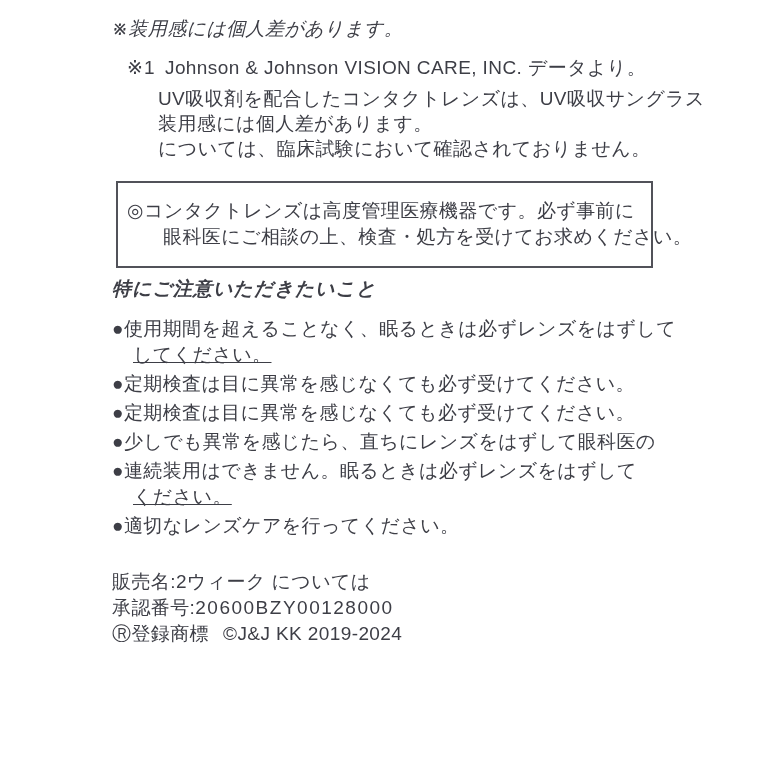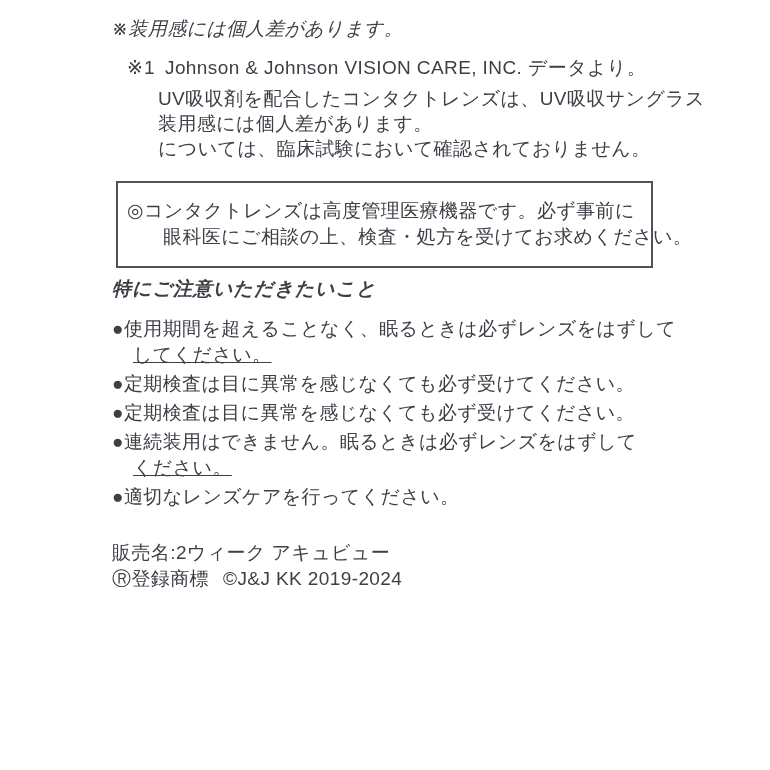--- a/index.html
+++ b/index.html
@@ -113,39 +113,45 @@
       </div>
     </div>
 
     <div class="b-item">
       <div class="line">
         <span>●</span><span>定期検査は目に異常を感じなくても必ず受けてください。</span>
       </div>
     </div>
 
     <div class="b-item">
+      <div class="line">
+        <span>●</span><span>少しでも異常を感じたら、直ちにレンズをはずして眼科医の</span>
+      </div>
     </div>
 
     <div class="b-item">
       <div class="line">
         <span>●</span><span>連続装用はできません。眠るときは必ずレンズをはずして</span>
       </div>
       <div class="line bindent">ください。</div>
     </div>
 
     <div class="b-item">
       <div class="line">
         <span>●</span><span>適切なレンズケアを行ってください。</span>
       </div>
     </div>
 
   </div>
 
   <div class="footer">
     <div class="line">
-      <span>販売名:</span><span>2ウィーク アキュビュー</span>
+      <span>販売名:</span><span>2ウィーク については</span>
+    </div>
+    <div class="line">
+      <span>承認番号:</span><span class="approval-value">20600BZY00128000</span>
     </div>
     <div class="line">
       <span>Ⓡ</span><span>登録商標</span><span class="tm-gap">©</span><span>J&amp;J KK 2019-2024</span>
     </div>
   </div>
 
 </div>
 
 </body></html>

